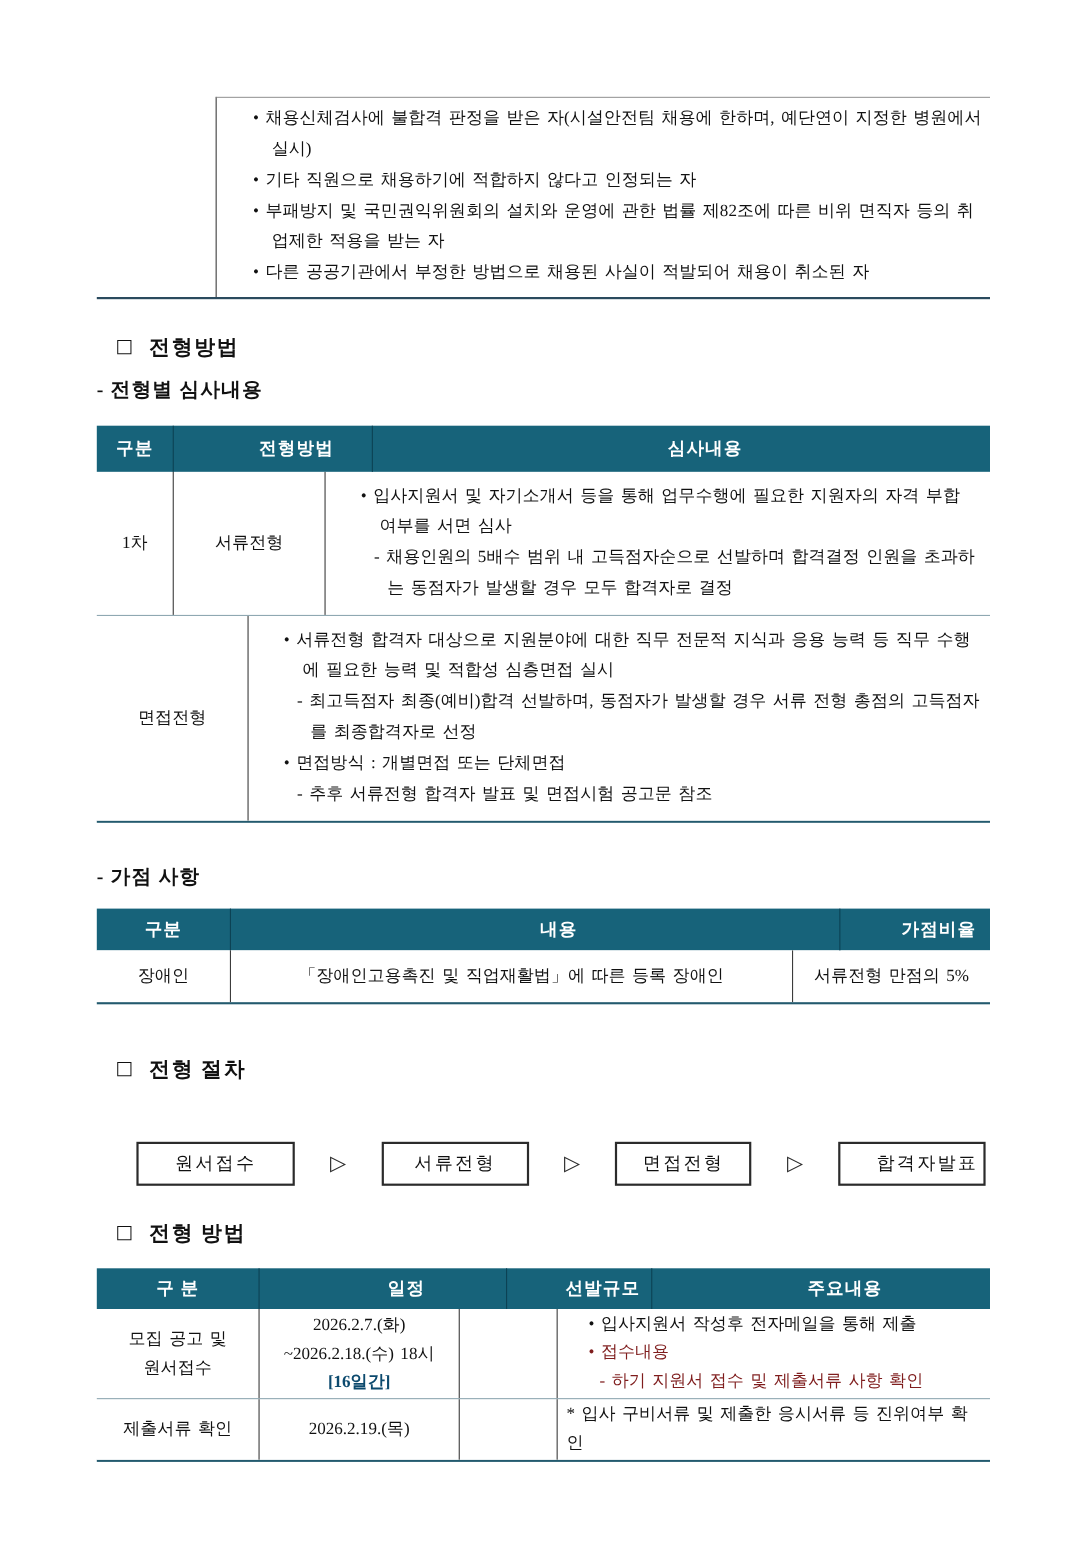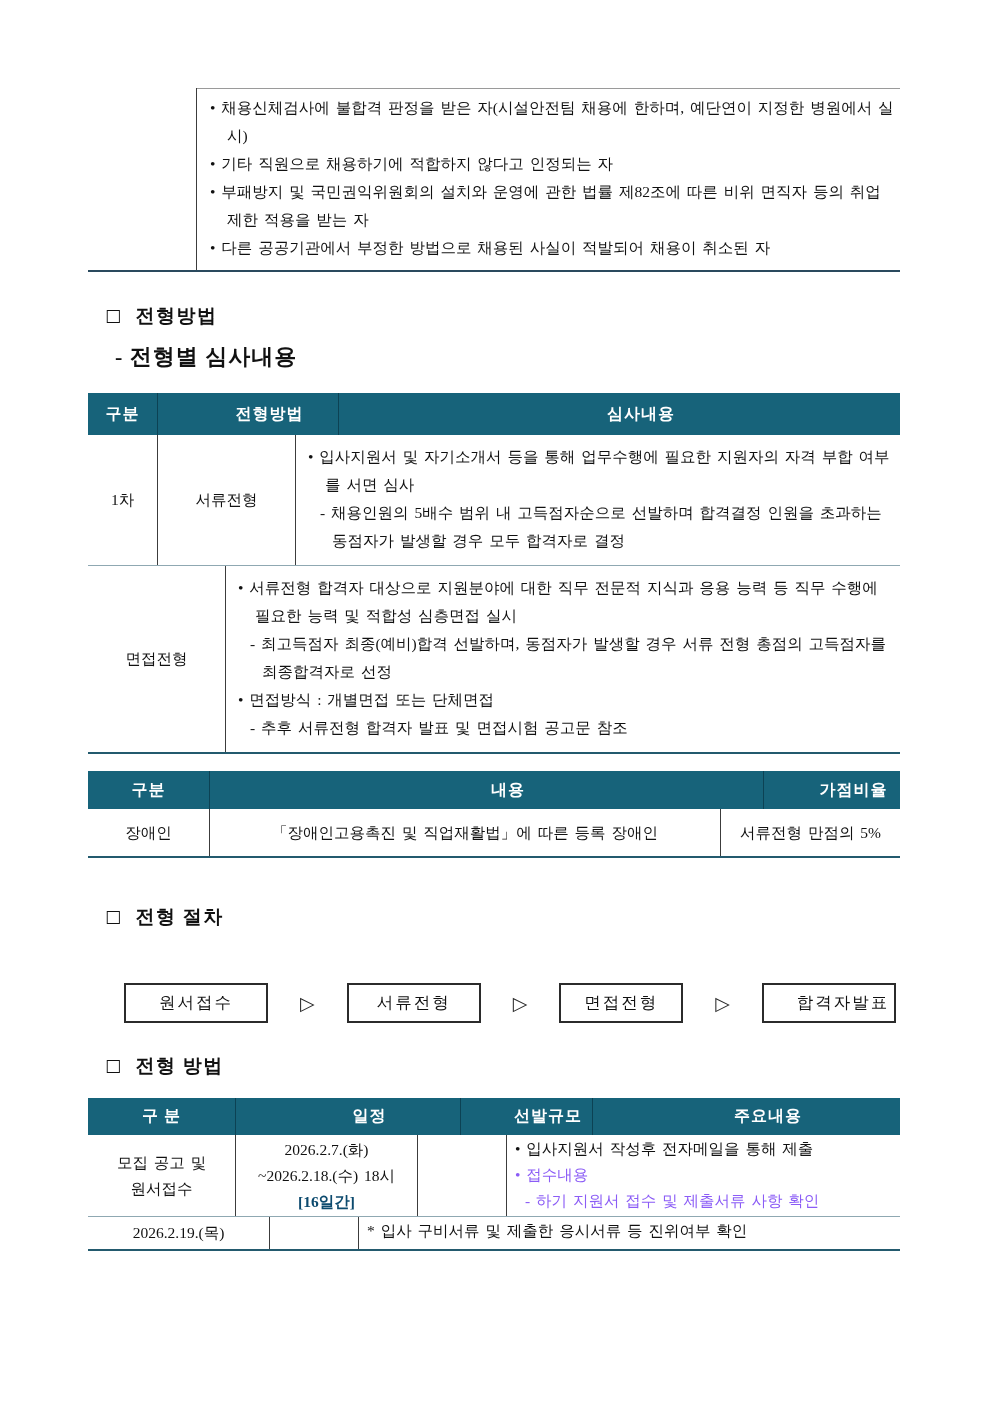--- a/index.html
+++ b/index.html
@@ -25,35 +25,35 @@
   .trow { display: flex; background: #ffffff; }
   .trow + .trow { border-top: 1px solid #8fa8b2; }
   .td { border-right: 1px solid #3c3c3c; }
   .td:last-child { border-right: none; }
   .center { display: flex; align-items: center; justify-content: center; text-align: center; }
   .tbl-bottom { border-bottom: 2px solid #235a6e; }
 
   .txt { font-size: 15.5px; line-height: 28px; word-spacing: 2px; }
 
   
-  .li      { padding-left: 17px; text-indent: -17px; }
+  .li      { padding-left: 17px; text-indent: -17px; margin-left: 20px; }
   .li.dash { padding-left: 24px; text-indent: -12px; }
 
   
   .top-tbl { display: flex; min-height: 160px; border-bottom: 2px solid #2a4a5e; }
   .top-tbl .left-col  { width: 109px; border-right: 1px solid #3c3c3c; }
   .top-tbl .right-col { flex: 1; border-top: 1px solid #9a9a9a; padding: 5px 6px 8px 13px; }
 
   
   .h1 {
     display: flex; align-items: center; gap: 13px;
     margin-left: 17px; font-size: 19px; font-weight: bold; letter-spacing: 1.5px;
   }
   .h1 .sq { font-family: "DejaVu Sans", sans-serif; font-size: 17px; font-weight: normal; position: relative; top: -1px; }
-  .h2 { margin-left: 27px; font-size: 22px; font-weight: bold; letter-spacing: 1px; }
+  .h2 { font-size: 18px; font-weight: bold; letter-spacing: 1px; }
 
   
   .t1 .c1 { width: 70px; }
   .t1 .c2 { width: 138px; }
   .t1 .c3 { flex: 1; }
   .t1 .thead { height: 42px; }
   .t1 .td.c3 { padding: 8px 8px 10px 12px; }
   .t1 .r1 { min-height: 116px; }
   .t1 .r2 { min-height: 172px; }
 
@@ -84,21 +84,21 @@
   .t3 .c3 { width: 89px; }
   .t3 .c4 { flex: 1; }
   .t3 .thead { height: 37px; }
   .t3 .txt { line-height: 26px; }
   .t3 .r1 { min-height: 79px; }
   .t3 .r2 { min-height: 33px; }
   .t3 .td.c4 { padding: 1px 6px 2px 8px; }
   .t3 .details .li { padding-left: 15px; text-indent: -15px; }
   .t3 .details .li.dash { padding-left: 22px; text-indent: -12px; }
 
-  .blue { color: #8b5cf6; }
+  .blue { color: #7f1d1d; }
   .blue-bold { color: #0c4a6e; font-weight: bold; }
 
   
   .mt-h1a  { margin-top: 31px; }
   .mt-sub1 { margin-top: 13px; }
   .mt-t1   { margin-top: 21px; }
   .mt-sub2 { margin-top: 37px; }
   .mt-t2   { margin-top: 17px; }
   .mt-h2   { margin-top: 46px; }
   .mt-flow { margin-top: 53px; }
@@ -146,20 +146,21 @@
         <div class="td c2 center txt">면접전형</div>
         <div class="td c3 txt">
           <div class="li">• 서류전형 합격자 대상으로 지원분야에 대한 직무 전문적 지식과 응용 능력 등 직무 수행에 필요한 능력 및 적합성 심층면접 실시</div>
           <div class="li dash">- 최고득점자 최종(예비)합격 선발하며, 동점자가 발생할 경우 서류 전형 총점의 고득점자를 최종합격자로 선정</div>
           <div class="li">• 면접방식 : 개별면접 또는 단체면접</div>
           <div class="li dash">- 추후 서류전형 합격자 발표 및 면접시험 공고문 참조</div>
         </div>
       </div>
     </div>
 
+    <div class="h2 mt-sub2">- 가점 사항</div>
 
     <div class="tbl t2 tbl-bottom mt-t2">
       <div class="thead">
         <div class="th c1">구분</div>
         <div class="th c2">내용</div>
         <div class="th c3">가점비율</div>
       </div>
       <div class="trow">
         <div class="td c1 center txt">장애인</div>
         <div class="td c2 center txt">「장애인고용촉진 및 직업재활법」에 따른 등록 장애인</div>
@@ -209,20 +210,21 @@
           </div>
         </div>
         <div class="td c3 center txt"></div>
         <div class="td c4 txt details">
           <div class="li">• 입사지원서 작성후 전자메일을 통해 제출</div>
           <div class="li blue">• 접수내용</div>
           <div class="li dash blue">- 하기 지원서 접수 및 제출서류 사항 확인</div>
         </div>
       </div>
       <div class="trow r2">
+        <div class="td c1 center txt">제출서류 확인</div>
         <div class="td c2 center txt">2026.2.19.(목)</div>
         <div class="td c3 center txt"></div>
         <div class="td c4 txt">* 입사 구비서류 및 제출한 응시서류 등 진위여부 확인</div>
       </div>
     </div>
 
   </div>
 </div>
 
 </body></html>

